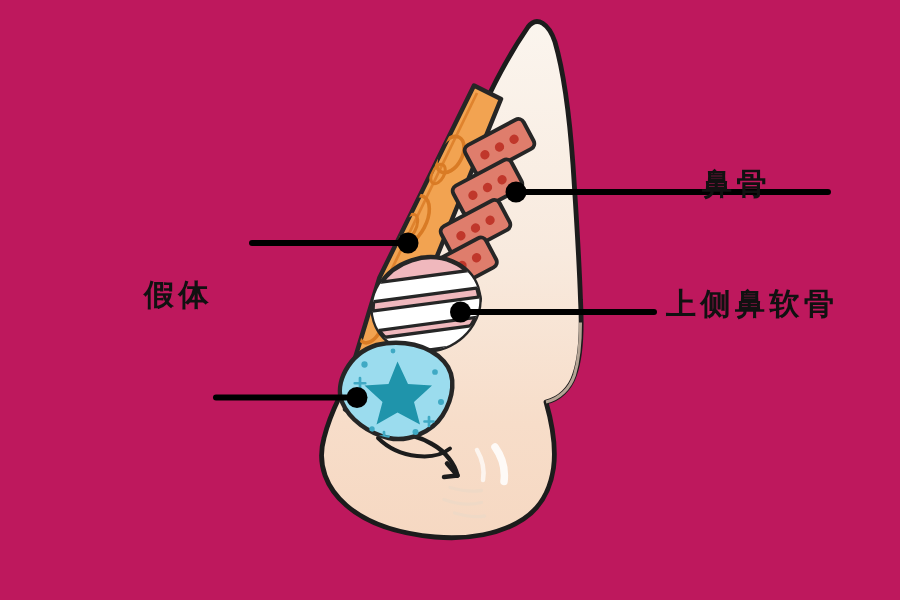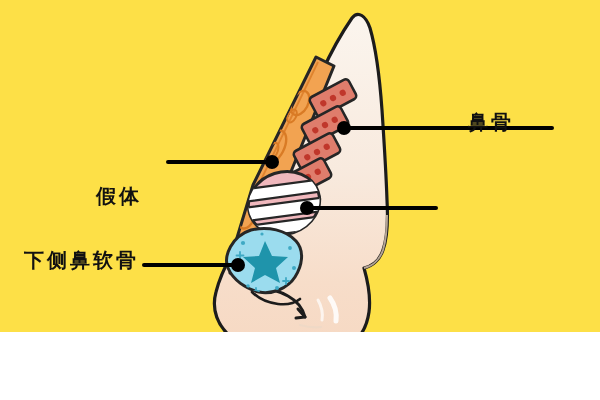--- a/index.html
+++ b/index.html
@@ -3,22 +3,22 @@
 <meta charset="utf-8">
 <style>
   html, body {
     margin: 0;
     padding: 0;
     background: #ffffff;
   }
   #stage {
     position: relative;
     width: 600px;
-    height: 332px;
-    background: #fde047;
+    height: 400px;
+    background: #be185d;
     overflow: hidden;
     font-family: "DejaVu Sans", sans-serif;
   }
   #art {
     position: absolute;
     left: 0;
     top: 0;
     width: 600px;
     height: 400px;
   }
@@ -202,16 +202,16 @@
         <line x1="144" y1="265" x2="238" y2="265" stroke="#000000" stroke-width="4" stroke-linecap="round"></line>
         <circle cx="238" cy="265" r="7" fill="#000000"></circle>
       </g>
     </g>
   </svg>
 
   <div class="label" id="label-nasal-bone">鼻骨</div>
 
   <div class="label" id="label-implant">假体</div>
 
-
-  <div class="label" id="label-lower-lat">下侧鼻软骨</div>
+  <div class="label" id="label-upper-lat">上侧鼻软骨</div>
+
 
 </div>
 
 </body></html>

